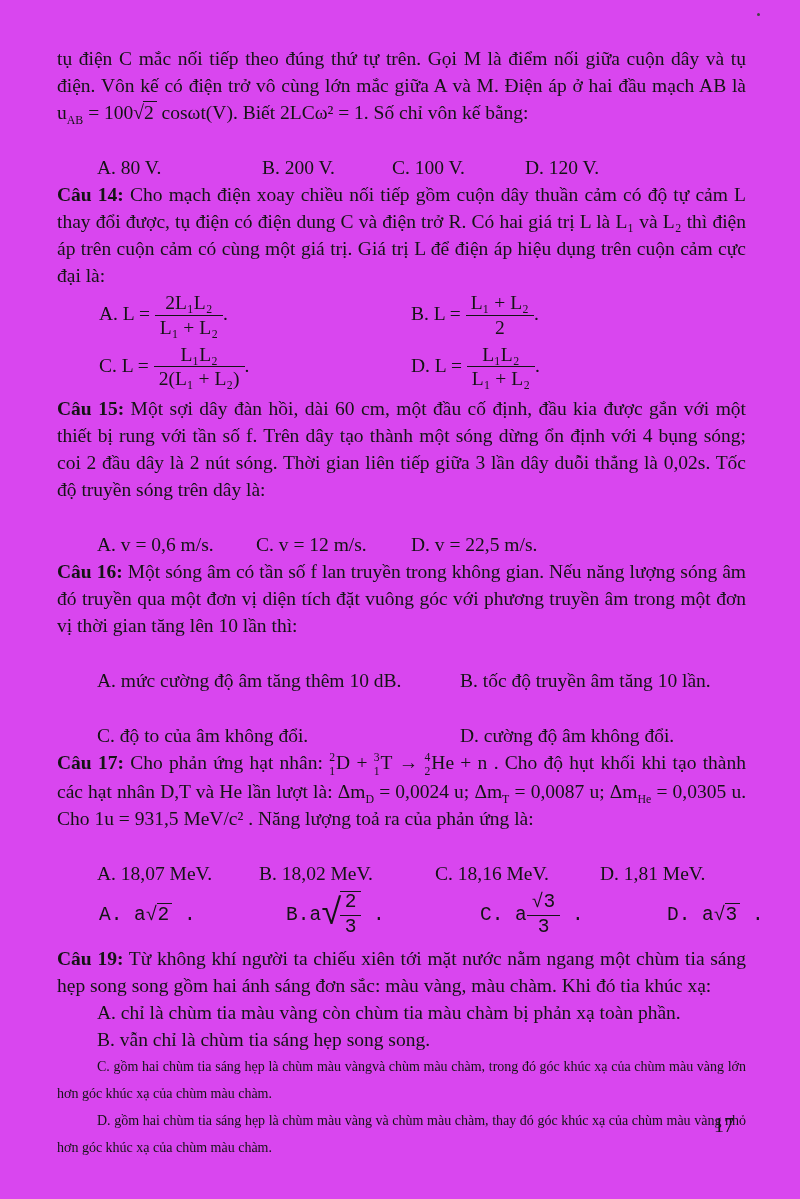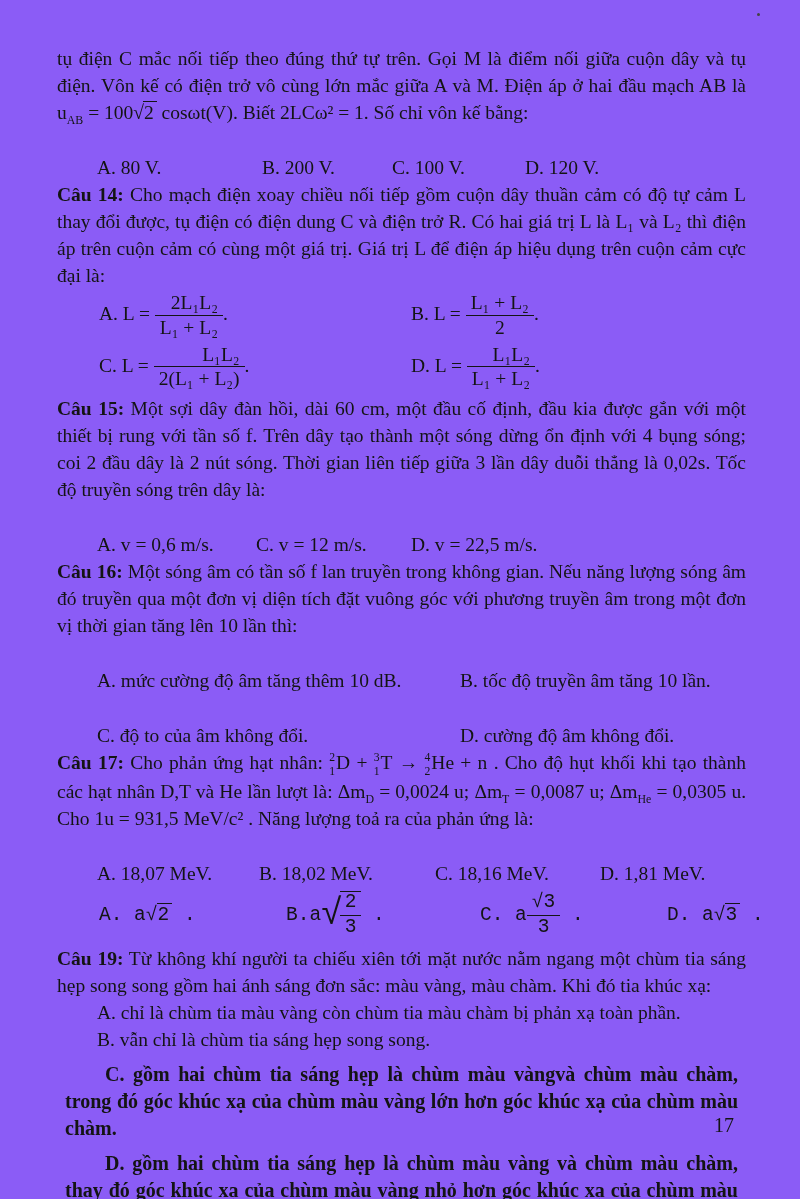--- a/index.html
+++ b/index.html
@@ -8,21 +8,21 @@
     width: 800px; height: 1199px;
     background: #ffffff;
     color: #141414;
     font-family: "Liberation Serif", "DejaVu Serif", serif;
   }
   .page {
     position: relative;
     width: 800px; height: 1199px;
     padding: 45px 54px 0 57px;
     overflow: hidden;
-    background: #8b5cf6;
+    background: #d946ef;
   }
   .para {
     margin: 0;
     font-size: 19.5px;
     line-height: 27px;
     text-align: justify;
   }
   .qlabel { font-weight: bold; }
   sub { font-size: 61%; line-height: 0; }
   .optrow {
@@ -48,21 +48,21 @@
     gap: 19px;
   }
   .row-q14 { grid-template-columns: 293px auto; }
   .row-q18 { grid-template-columns: 168px 175px 168px auto; margin: 4px 0 6px; font-family: Liberation Mono, monospace; }
   .frac {
     display: inline-block;
     vertical-align: middle;
     text-align: center;
     line-height: 1.12;
   }
-  .frac .num { display: block; padding: 0 5px 1px; border-bottom: 1.7px solid currentColor; text-align: right; }
+  .frac .num { display: block; padding: 0 5px 1px; border-bottom: 1.7px solid currentColor; }
   .frac .den { display: block; padding: 1px 5px 0; }
   .rsym { display: inline-block; margin-right: -1px; }
   .radicand { border-top: 1.7px solid currentColor; padding: 0 3px 0 1px; }
   .rsym.big {
     font-size: 36px; line-height: 1;
     vertical-align: middle;
     margin-right: -3px;
     font-weight: 400;
   }
   .underroot { border-top: 1.7px solid currentColor; }
@@ -74,24 +74,24 @@
     font-size: 60%;
     line-height: 1.15;
     margin-right: 1px;
   }
   .psup, .psub { display: block; }
   .q19opt {
     margin: 0; padding-left: 40px;
     font-size: 19.5px; line-height: 27px;
   }
   .q19wrap {
-    margin: 8px;
+    margin: 0;
     text-indent: 40px;
     text-align: justify;
-    font-size: 20px; line-height: 27px; font-weight: bold;
+    font-size: 14px; line-height: 27px;
   }
   .pagenum {
     position: absolute;
     top: 1114px; right: 66px;
     font-size: 20px;
   }
   .speck {
     position: absolute;
     left: 757px; top: 13px;
     width: 3px; height: 3px;

